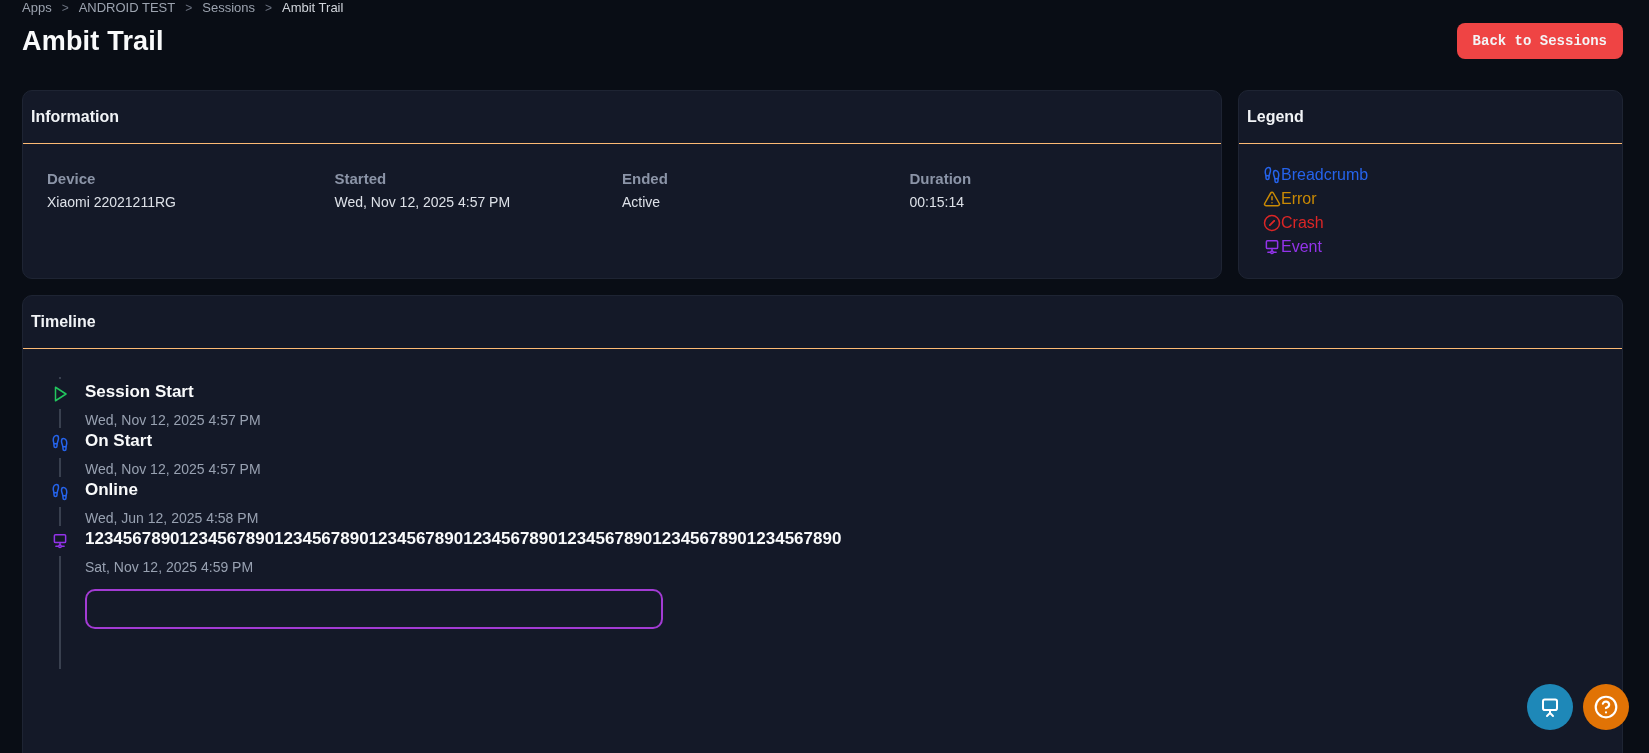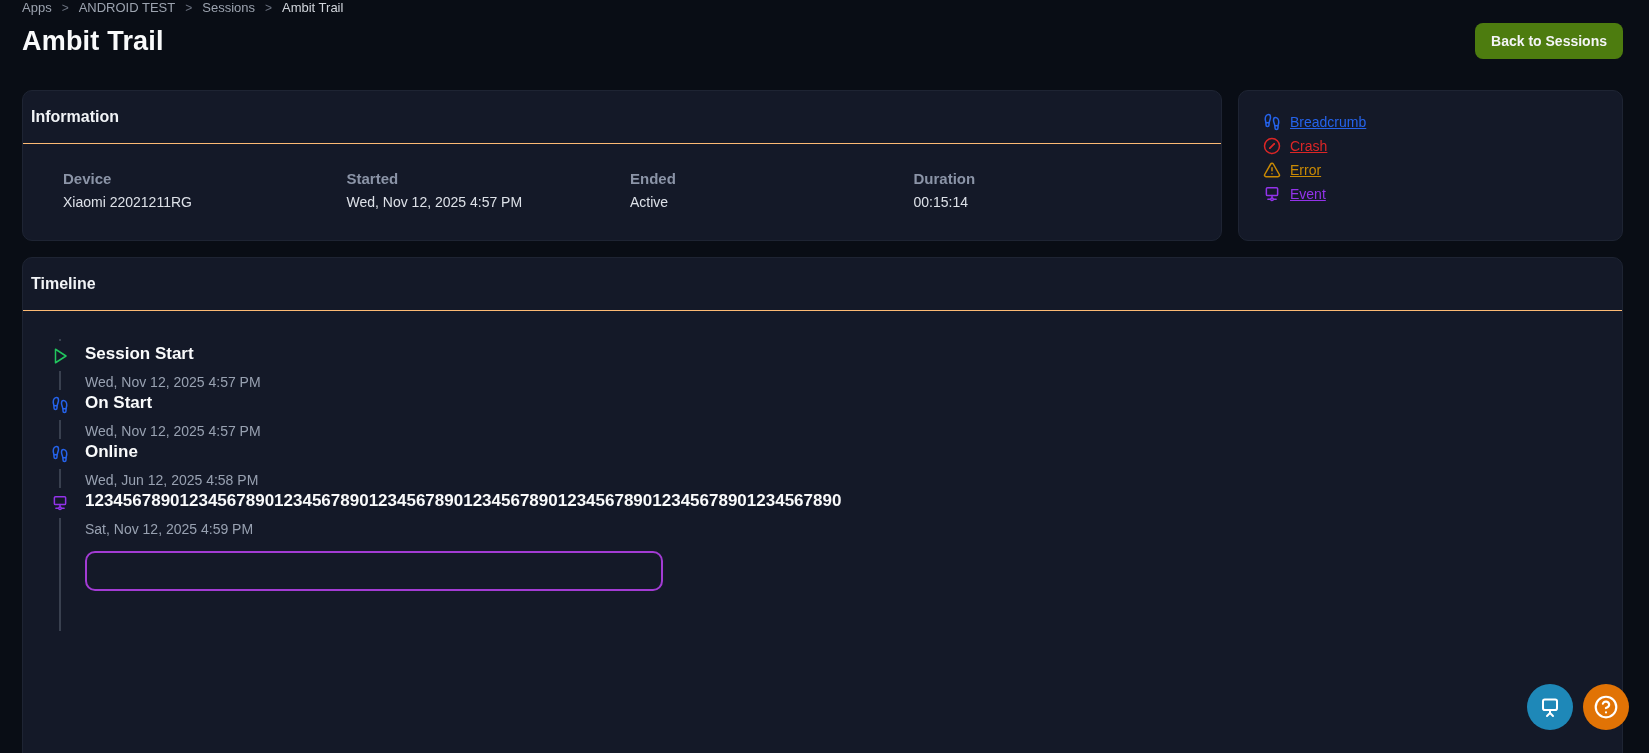--- a/index.html
+++ b/index.html
@@ -21,43 +21,43 @@
   .crumb-sep { color: #6b7280; font-size: 12px; }
   .crumb-current { color: #d1d5db; }
 
   
   .title-row {
     display: flex; align-items: center; justify-content: space-between;
     margin-top: 8px;
   }
   .page-title { font-size: 27px; font-weight: 700; color: #f9fafb; letter-spacing: .2px; }
   .back-btn {
-    background: #4d7c0f; color: #f3f4f6; border: none; cursor: pointer;
-    font-family: Liberation Sans, sans-serif; font-size: 14px; font-weight: 700;
+    background: #ef4444; color: #f3f4f6; border: none; cursor: pointer;
+    font-family: Liberation Mono, monospace; font-size: 14px; font-weight: 700;
     padding: 10px 16px; border-radius: 8px;
   }
 
   
   .panel {
     background: #141928; border: 1px solid #1e2433; border-radius: 10px;
   }
   .panel-header {
     padding: 17px 8px; font-size: 16px; font-weight: 700; color: #f1f3f6;
     border-bottom: 1px solid #fdba74;
   }
   .top-row { display: flex; gap: 16px; margin-top: 31px; align-items: stretch; }
   .info-panel { flex: 1 1 auto; }
   .legend-panel { flex: 0 0 385px; }
 
-  .info-body { padding: 26px 24px 30px 40px; display: grid; grid-template-columns: repeat(4, 1fr); row-gap: 24px; }
+  .info-body { padding: 26px 24px 30px 24px; display: grid; grid-template-columns: repeat(4, 1fr); row-gap: 24px; }
   .field-label { font-size: 15px; font-weight: 700; color: #8b94a7; }
   .field-value { font-size: 14px; color: #dde1e8; margin-top: 7px; }
 
   .legend-body { padding: 22px 24px; display: flex; flex-direction: column; gap: 6px; }
-  .legend-item { display: flex; align-items: center; gap: 9px; font-size: 14px; cursor: default; text-decoration: underline; }
+  .legend-item { display: flex; align-items: center; font-size: 16px; cursor: default; }
   .legend-item svg { flex: 0 0 auto; }
 
   .c-blue   { color: #2563eb; }
   .c-amber  { color: #ca8a04; }
   .c-red    { color: #dc2626; }
   .c-purple { color: #9333ea; }
   .c-green  { color: #22c55e; }
 
   
   .timeline-panel { margin-top: 16px; min-height: 560px; }
@@ -130,51 +130,52 @@
           <div class="field-value">Active</div>
         </div>
         <div>
           <div class="field-label">Duration</div>
           <div class="field-value">00:15:14</div>
         </div>
       </div>
     </section>
 
     <section class="panel legend-panel">
+      <div class="panel-header">Legend</div>
       <div class="legend-body">
         <div class="legend-item c-blue">
           <span>
             <svg width="18" height="18" viewBox="0 0 24 24" fill="none" stroke="currentColor" stroke-width="2" stroke-linecap="round" stroke-linejoin="round">
                 <path d="M4 16v-2.38C4 11.5 2.97 10.5 3 8c.03-2.72 1.49-6 4.5-6C9.37 2 10 3.8 10 5.5c0 3.11-2 5.66-2 8.68V16a2 2 0 1 1-4 0Z"></path>
                 <path d="M20 20v-2.38c0-2.12 1.03-3.12 1-5.62-.03-2.72-1.49-6-4.5-6C14.63 6 14 7.8 14 9.5c0 3.11 2 5.66 2 8.68V20a2 2 0 1 0 4 0Z"></path>
                 <path d="M16 17h4"></path>
                 <path d="M4 13h4"></path>
               </svg>
           </span>
           <span>Breadcrumb</span>
         </div>
+        <div class="legend-item c-amber">
+          <span>
+            <svg width="18" height="18" viewBox="0 0 24 24" fill="none" stroke="currentColor" stroke-width="2" stroke-linecap="round" stroke-linejoin="round">
+                <path d="m21.73 18-8-14a2 2 0 0 0-3.46 0l-8 14A2 2 0 0 0 4 21h16a2 2 0 0 0 1.73-3Z"></path>
+                <path d="M12 9v4"></path>
+                <path d="M12 17h.01"></path>
+              </svg>
+          </span>
+          <span>Error</span>
+        </div>
         <div class="legend-item c-red">
           <span>
             <svg width="18" height="18" viewBox="0 0 24 24" fill="none" stroke="currentColor" stroke-width="2" stroke-linecap="round" stroke-linejoin="round">
                 <circle cx="12" cy="12" r="10"></circle>
                 <path d="m15 9-6 6"></path>
                 <path d="m9 15 6-6"></path>
               </svg>
           </span>
           <span>Crash</span>
-        </div>
-        <div class="legend-item c-amber">
-          <span>
-            <svg width="18" height="18" viewBox="0 0 24 24" fill="none" stroke="currentColor" stroke-width="2" stroke-linecap="round" stroke-linejoin="round">
-                <path d="m21.73 18-8-14a2 2 0 0 0-3.46 0l-8 14A2 2 0 0 0 4 21h16a2 2 0 0 0 1.73-3Z"></path>
-                <path d="M12 9v4"></path>
-                <path d="M12 17h.01"></path>
-              </svg>
-          </span>
-          <span>Error</span>
         </div>
         <div class="legend-item c-purple">
           <span>
             <svg width="18" height="18" viewBox="0 0 24 24" fill="none" stroke="currentColor" stroke-width="2" stroke-linecap="round" stroke-linejoin="round">
                 <rect x="4.5" y="3.5" width="15" height="10.5" rx="1.5"></rect>
                 <path d="M12 14v2.8"></path>
                 <circle cx="12" cy="19" r="1.7"></circle>
                 <path d="M6.5 19h3.3"></path>
                 <path d="M14.2 19h3.3"></path>
               </svg>

